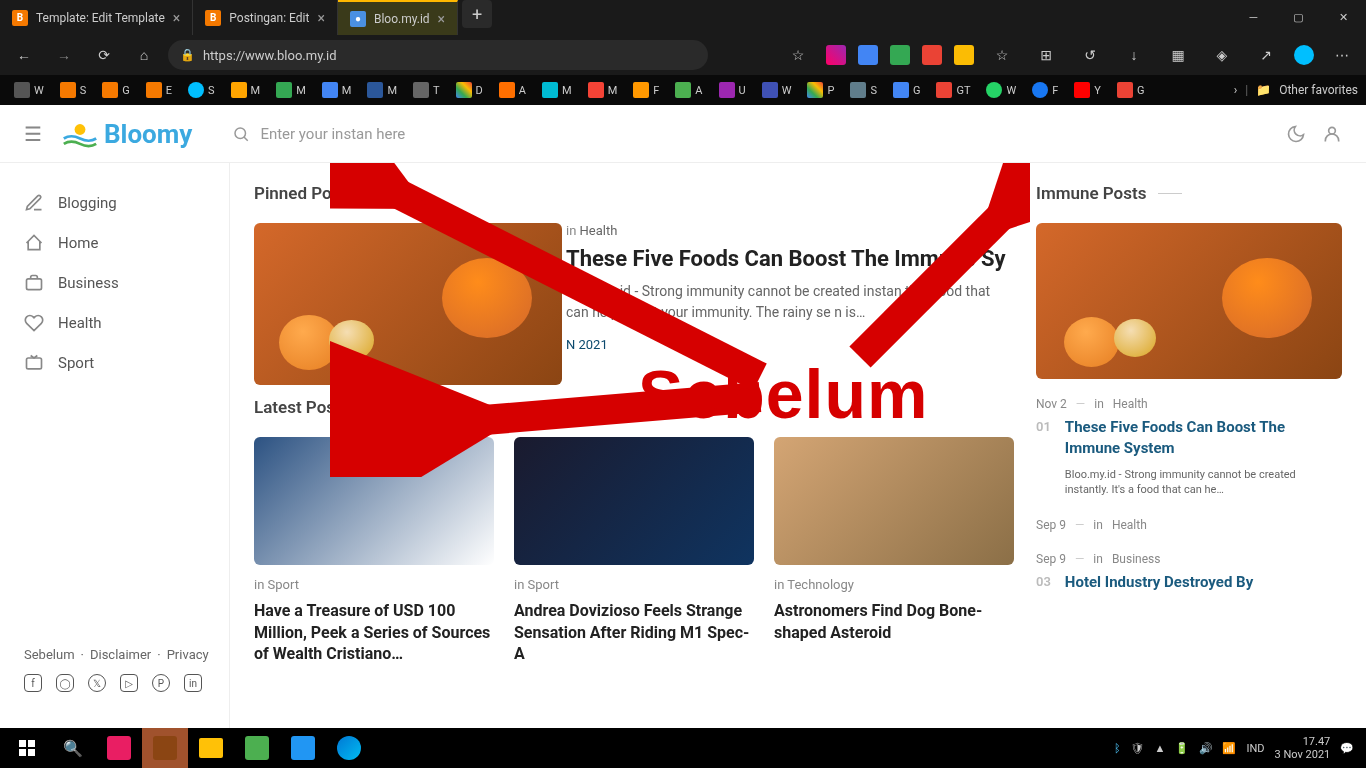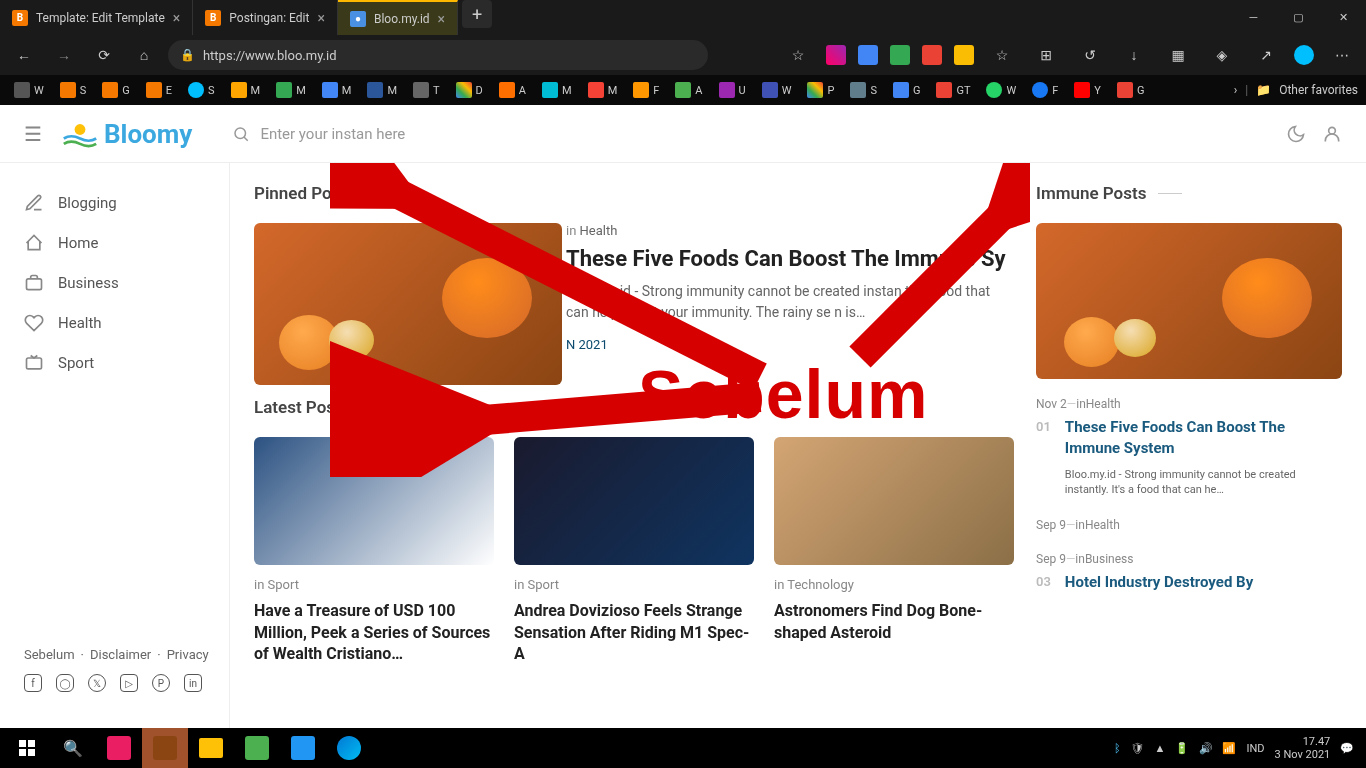--- a/index.html
+++ b/index.html
@@ -51,21 +51,21 @@
 .pinned-title{font-size:22px;font-weight:700;color:#222;margin-bottom:10px}
 .pinned-excerpt{font-size:14px;color:#666;line-height:1.5;margin-bottom:14px}
 .pinned-date{font-size:13px;color:#0c4a6e}
 .latest-grid{display:flex;gap:20px}
 .card{width:240px}
 .card-img{width:240px;height:128px;border-radius:6px;margin-bottom:12px}
 .card-title{font-size:16px;font-weight:700;color:#222;line-height:1.35}
 .aside{width:330px;padding:20px 24px 20px 0;overflow:hidden}
 .pop-img{width:100%;height:156px;border-radius:6px;background:linear-gradient(135deg,#d4682a,#8b4513);margin-bottom:18px;position:relative;overflow:hidden}
 .pop-item{margin-bottom:20px;position:relative;padding-left:0}
-.pop-meta{font-size:12px;color:#888;margin-bottom:6px;display:flex;gap:0;align-items:center}
+.pop-meta{font-size:12px;color:#888;margin-bottom:6px;display:flex;gap:9px;align-items:center}
 .pop-meta .dash{color:#ccc}
 .pop-row{display:flex;gap:14px;align-items:flex-start}
 .pop-num{font-size:13px;color:#bbb;font-weight:600;padding-top:2px}
 .pop-title{font-size:15px;font-weight:700;color:#1a5a7e;line-height:1.4;flex:1}
 .pop-excerpt{font-size:11px;color:#666;margin-top:8px;line-height:1.4}
 .annotation{position:absolute;pointer-events:none;z-index:100}
 .big-text{font-family:Impact,"Arial Black",sans-serif;font-size:68px;color:#d60000;font-weight:900;letter-spacing:1px}
 .taskbar{height:40px;background:#000;display:flex;align-items:center;padding:0 4px}
 .task-item{width:46px;height:40px;display:flex;align-items:center;justify-content:center}
 .tray{margin-left:auto;display:flex;align-items:center;gap:10px;color:#ccc;font-size:11px;padding-right:8px}

